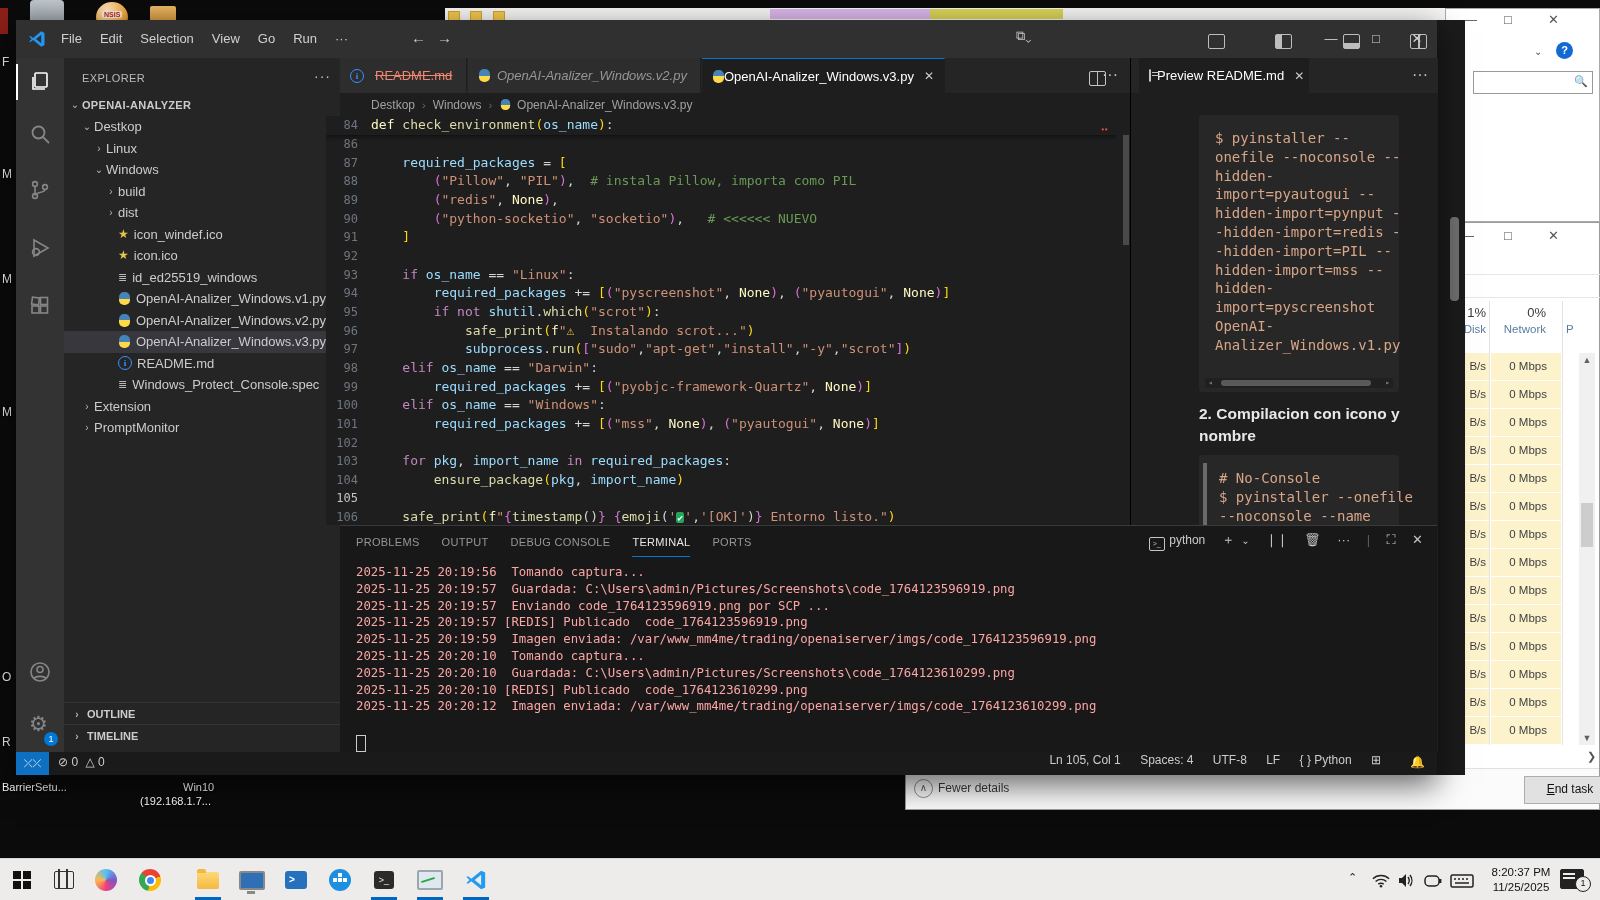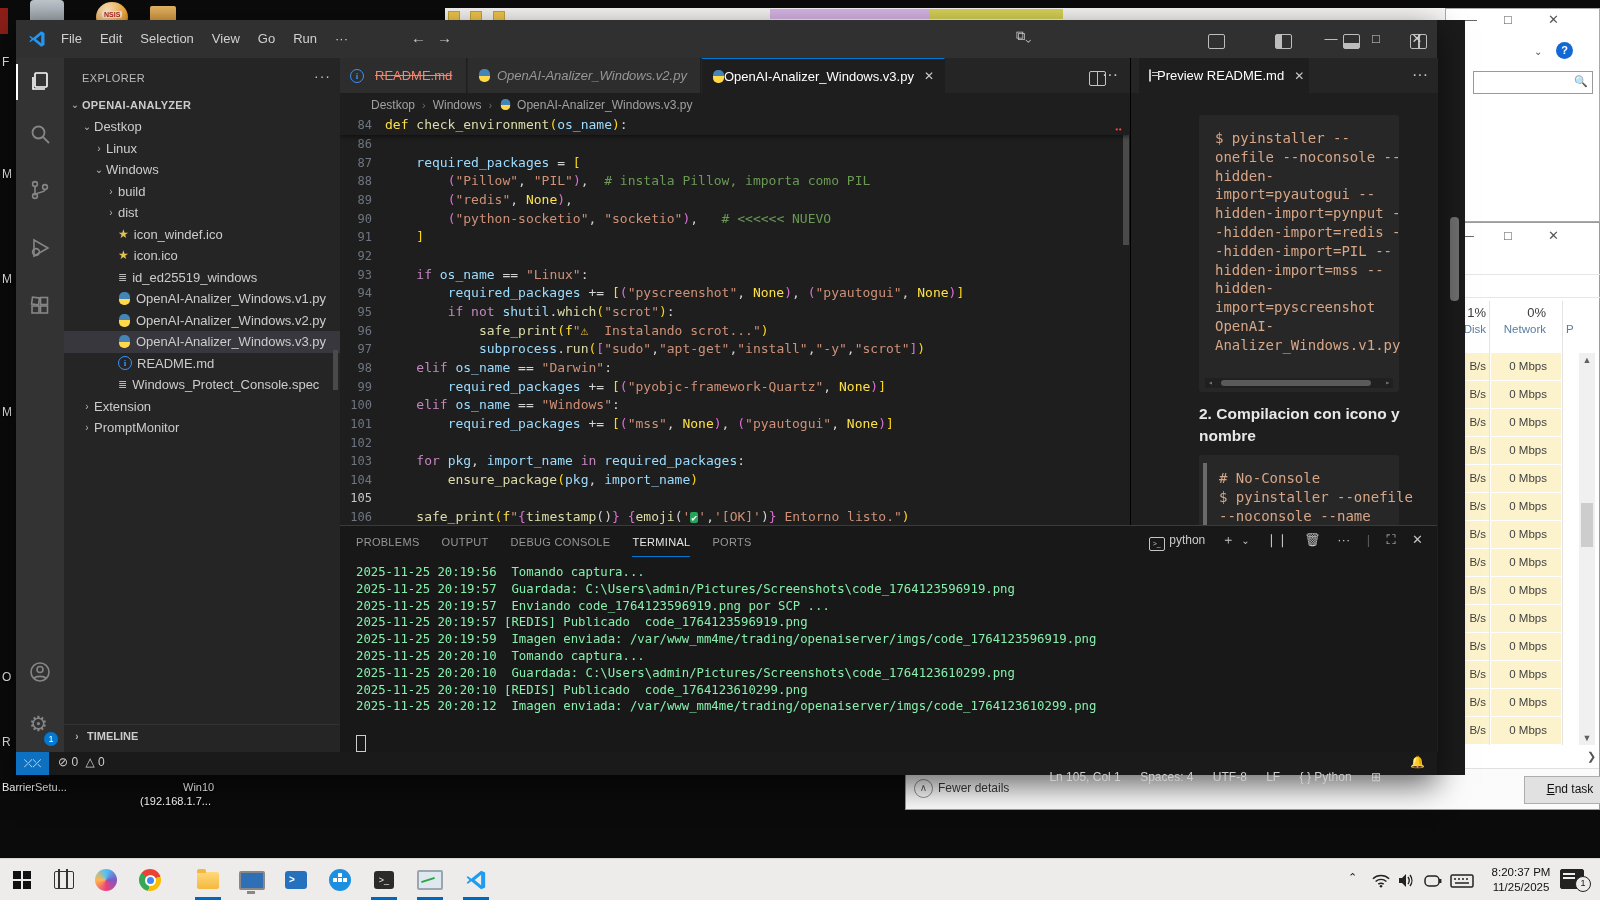--- a/index.html
+++ b/index.html
@@ -104,28 +104,28 @@
   .tab-actions{color:#c5c5c5;}
   .md-ico{display:inline-block;width:13px;height:11px;border:1.2px solid #c5c5c5;border-radius:2px;position:relative;}
   .md-ico::before{content:"";position:absolute;left:2px;top:2px;width:7px;height:1.4px;background:#c5c5c5;box-shadow:0 3px 0 #c5c5c5;}
 
   
   .breadcrumb{left:324px;top:73px;width:790px;height:23px;background:#1e1e1e;color:#a0a0a0;font-size:12px;
     display:flex;align-items:center;padding-left:31px;box-sizing:border-box;}
   .bc-sep{color:#6a6a6a;margin:0 7px;font-size:11px;}
 
   
-  .editor{left:324px;top:96px;width:790px;height:409px;background:#1e1e1e;overflow:hidden;}
+  .editor{left:310px;top:96px;width:790px;height:409px;background:#1e1e1e;overflow:hidden;}
   .sticky{position:absolute;left:0;top:0;width:790px;height:19px;background:#1e1e1e;box-shadow:0 2px 4px rgba(0,0,0,.45);z-index:3;}
   .code-line{position:relative;height:18.66px;line-height:18.66px;white-space:pre;font-size:13px;}
   .code-line .gut{position:absolute;left:0;top:0;width:32px;text-align:right;color:#6e7681;font-size:12px;}
   .code-line.cur .gut{color:#c6c6c6;}
   .code-line.cur .body{background:rgba(80,80,80,.18);box-shadow:0 -1px 0 #323232,0 1px 0 #323232;}
   .code-line .body{position:absolute;left:45px;top:0;right:14px;}
-  .tk-k{color:#fde047;} .tk-c{color:#c586c0;} .tk-f{color:#dcdcaa;} .tk-v{color:#9cdcfe;}
+  .tk-k{color:#fef9c3;} .tk-c{color:#c586c0;} .tk-f{color:#dcdcaa;} .tk-v{color:#9cdcfe;}
   .tk-s{color:#ce9178;} .tk-m{color:#6a9955;} .tk-p{color:#d4d4d4;} .tk-b{color:#ffd710;} .tk-b2{color:#da70d6;}
   .tk-ew{color:#f0c33c;}
   .tk-ec{background:#23a55a;color:#fff;border-radius:2px;padding:0 1px;font-size:10px;}
   .sticky-dots{color:#f14c4c;font-size:13px;font-weight:bold;}
   .ed-vthumb{left:1107px;top:115px;width:6px;height:110px;background:#4a4a4a;}
 
   
   .rgroup{left:1114px;top:38px;width:307px;height:694px;background:#1e1e1e;border-left:1px solid #000;}
   .pv-block{position:absolute;background:#272727;border-radius:3px;}
   .pv-line{white-space:pre;font-size:14px;line-height:18.8px;color:#d7a687;}
@@ -136,21 +136,21 @@
   .pv-block2-bar{position:absolute;left:4px;top:8px;bottom:8px;width:4px;background:#6a6a6a;}
 
   
   .panel{left:324px;top:505px;width:1097px;height:227px;background:#181818;border-top:1px solid #3a3a3a;}
   .ptab{display:inline-block;color:#969696;font-size:11px;letter-spacing:.3px;margin-right:22px;line-height:28px;}
   .ptab.active{color:#e7e7e7;border-bottom:1.5px solid #0078d4;}
   .pan-ico{color:#c5c5c5;font-size:13px;margin-left:12px;}
   .shell-badge{color:#cccccc;font-size:12px;}
   .shell-ico{display:inline-block;width:14px;height:12px;border:1.2px solid #c5c5c5;border-radius:2px;color:#c5c5c5;
     font-size:7px;line-height:11px;text-align:center;vertical-align:-2px;}
-  .term-line{white-space:pre;color:#86efac;font-size:12.3px;line-height:16.8px;}
+  .term-line{white-space:pre;color:#fca5a5;font-size:12.3px;line-height:16.8px;}
   .term-cursor{width:8px;height:15px;border:1px solid #cccccc;}
 
   
   .statusbar{left:0;top:732px;width:1421px;height:23px;background:#1a1a1a;color:#cccccc;font-size:12px;}
   .remote{position:absolute;left:0;top:0;width:33px;height:23px;background:#0e70c0;color:#fff;text-align:center;line-height:22px;font-size:11px;}
   .st-item{display:inline-block;margin-right:16px;}
 
   
   .taskbar{left:0;top:858px;width:1600px;height:42px;background:#eeeceb;border-top:1px solid #d8d6d5;}
   .tb-app{position:absolute;top:4px;width:34px;height:34px;display:flex;align-items:center;justify-content:center;}
@@ -429,20 +429,24 @@
           <div class="tree-row" style="padding-left: 16px;">
             <span class="chev">›</span>
             <span>Extension</span>
           </div>
           <div class="tree-row" style="padding-left: 16px;">
             <span class="chev">›</span>
             <span>PromptMonitor</span>
           </div>
         </div>
       <div class="abs sb-thumb"></div>
+      <div class="sb-section" style="top:644px;">
+        <span class="chev" style="margin-left:6px;">›</span>
+        <span>OUTLINE</span>
+      </div>
       <div class="sb-section" style="top:666px;">
         <span class="chev" style="margin-left:6px;">›</span>
         <span>TIMELINE</span>
       </div>
     </div>
 
     <div class="abs tabbar" style="width:790px;">
       <div class="tab deleted" style="left:0;width:127px;">
         <span class="tico info">i</span>
         <span class="lbl">README.md</span>
@@ -568,21 +572,21 @@
         </div>
       <div class="abs term-cursor" style="left:16px;top:209px;"></div>
     </div>
 
     <div class="abs statusbar">
       <div class="remote">⤫⤫</div>
       <span class="abs" style="left:42px;top:3px;">
         <span>⊘</span> <span>0</span>
         <span style="margin-left:4px;">△</span> <span>0</span>
       </span>
-      <span class="abs" style="right:40px;top:18px;white-space:nowrap;">
+      <span class="abs" style="right:40px;top:1px;white-space:nowrap;">
         <span class="st-item">Ln 105, Col 1</span>
         <span class="st-item">Spaces: 4</span>
         <span class="st-item">UTF-8</span>
         <span class="st-item">LF</span>
         <span class="st-item">{ } Python</span>
         <span class="st-item">⊞</span>
       </span>
       <span class="abs" style="right:12px;top:3px;">🔔</span>
     </div>
   </div>

